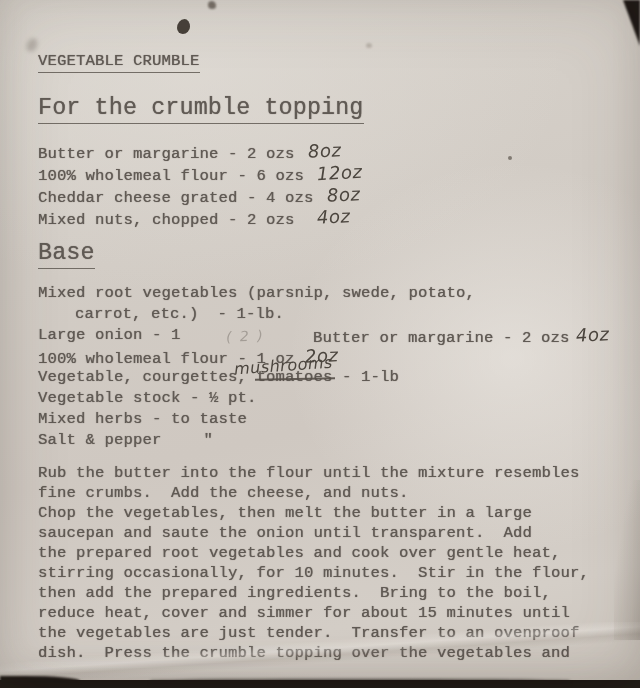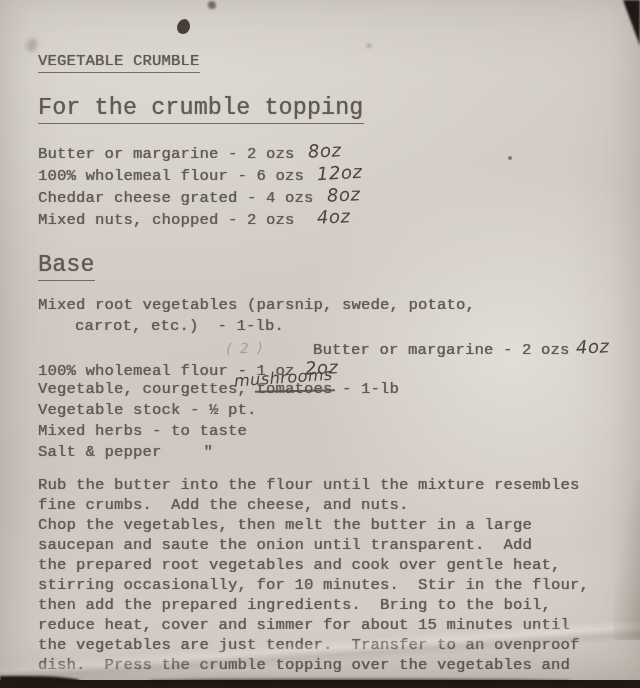--- a/index.html
+++ b/index.html
@@ -97,32 +97,33 @@
         <span class="typed">100% wholemeal flour - 6 ozs</span><span class="hand note-inline">12oz</span>
       </div>
       <div class="line">
         <span class="typed">Cheddar cheese grated - 4 ozs</span><span class="hand note-inline">8oz</span>
       </div>
       <div class="line">
         <span class="typed">Mixed nuts, chopped - 2 ozs</span><span class="hand note-inline" style="margin-left:22px">4oz</span>
       </div>
     </div>
 
-    <div style="margin-top:23px">
+    <div style="margin-top:11px">
       <h2 class="heading typed">Base</h2>
     </div>
 
     <div class="list base-list" style="margin-top:14px">
       <div class="line">
         <span class="typed">Mixed root vegetables (parsnip, swede, potato,</span>
       </div>
       <div class="line">
         <span class="typed" style="margin-left:37px">carrot, etc.)  - 1-lb.</span>
       </div>
       <div class="line">
+        <span class="typed">Large onion - 1</span>
         <span class="hand pencil-faint">( 2 )</span>
         <span class="right-col"><span class="typed">Butter or margarine - 2 ozs</span><span class="hand" style="margin-left:6px">4oz</span></span>
       </div>
       <div class="line">
         <span class="typed">100% wholemeal flour - 1 oz</span><span class="hand note-inline" style="margin-left:10px">2oz</span>
       </div>
       <div class="line">
         <span class="hand mushrooms">mushrooms</span>
         <span class="typed">Vegetable, courgettes, </span><span class="typed struck">tomatoes</span><span class="typed"> - 1-lb</span>
       </div>

